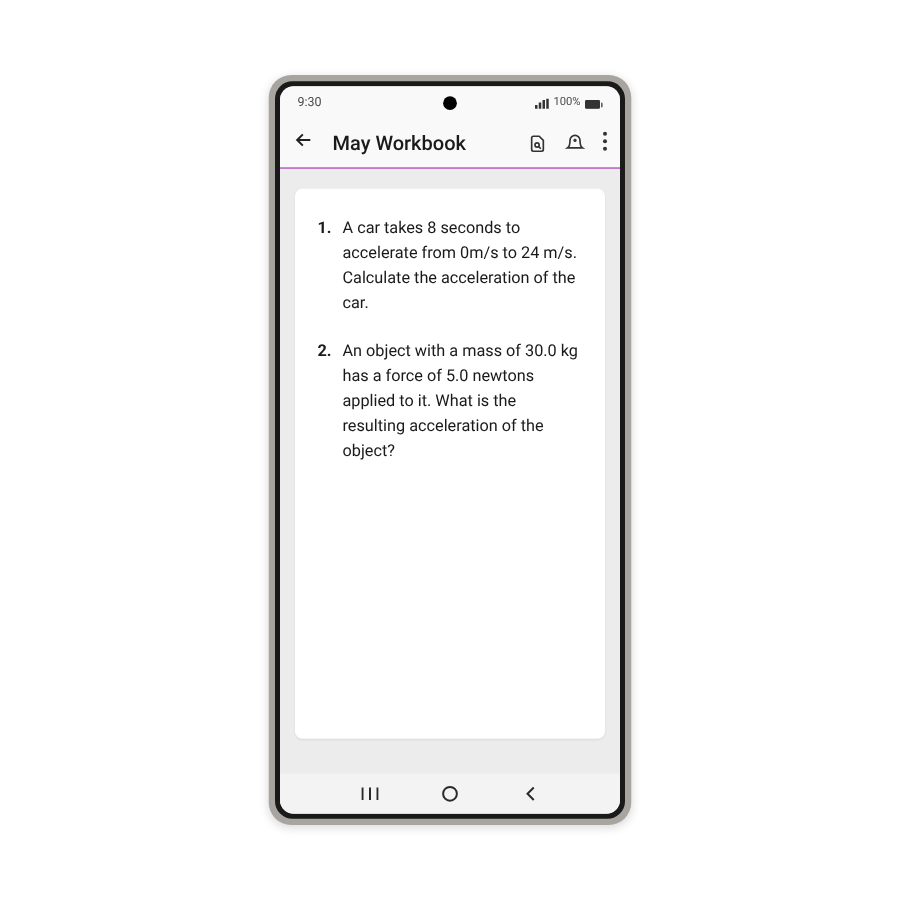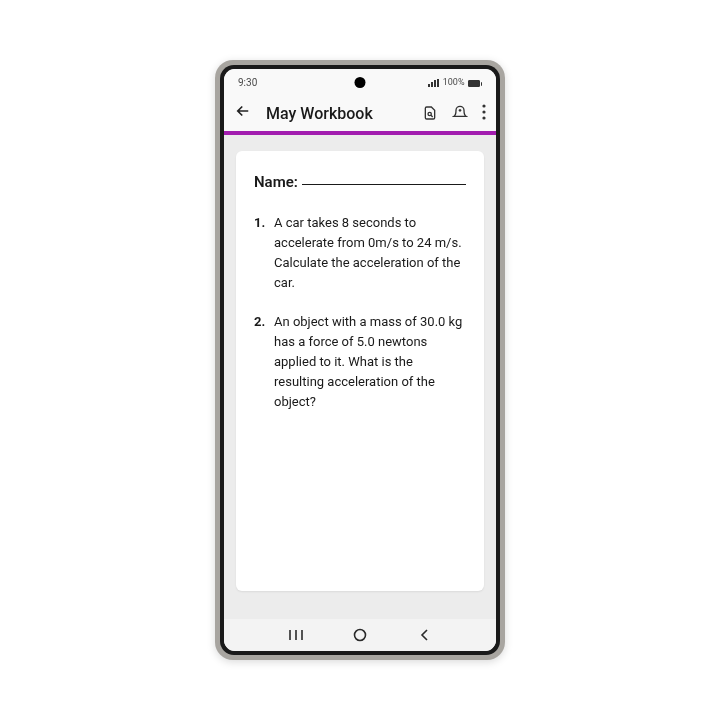--- a/index.html
+++ b/index.html
@@ -42,21 +42,21 @@
       display: flex; align-items: center; justify-content: space-between;
       padding: 0 14px; font-size: 10px; color: #4a4a4a;
       background: #f9f9f9;
     }
     .status-right { display: flex; align-items: flex-end; gap: 1px; }
     .app-header {
       height: 40px;
       display: flex; align-items: center;
       padding: 0 10px; gap: 14px;
       background: #f9f9f9;
-      border-bottom: 4px solid #a21caf;
+      border-bottom: 1px solid #a21caf;
     }
     .back-arrow { font-size: 18px; color: #222; cursor: pointer; }
     .app-title { font-size: 16px; font-weight: 500; color: #1a1a1a; flex: 1; }
     .header-actions { display: flex; align-items: center; gap: 14px; }
     .header-icon { width: 16px; height: 16px; color: #333; cursor: pointer; }
     .more-dots { font-size: 16px; color: #333; cursor: pointer; line-height: 1; }
     .doc-area {
       flex: 1;
       background: #ececec;
       padding: 16px 12px;
@@ -150,24 +150,20 @@
               <circle cx="2" cy="2" r="1.6" fill="#333"></circle>
                 <circle cx="2" cy="8" r="1.6" fill="#333"></circle>
                 <circle cx="2" cy="14" r="1.6" fill="#333"></circle>
             </svg>
           </span>
         </div>
       </div>
 
       <div class="doc-area">
         <div class="doc-page">
-          <div class="name-line">
-            <span>Name:</span>
-            <span class="name-underline"></span>
-          </div>
 
           <div class="question">
             <span class="qnum">1.</span>
             <span class="qtext">A car takes 8 seconds to accelerate from 0m/s to 24 m/s. Calculate the acceleration of the car.</span>
           </div>
 
           <div class="question">
             <span class="qnum">2.</span>
             <span class="qtext">An object with a mass of 30.0 kg has a force of 5.0 newtons applied to it. What is the resulting acceleration of the object?</span>
           </div>

